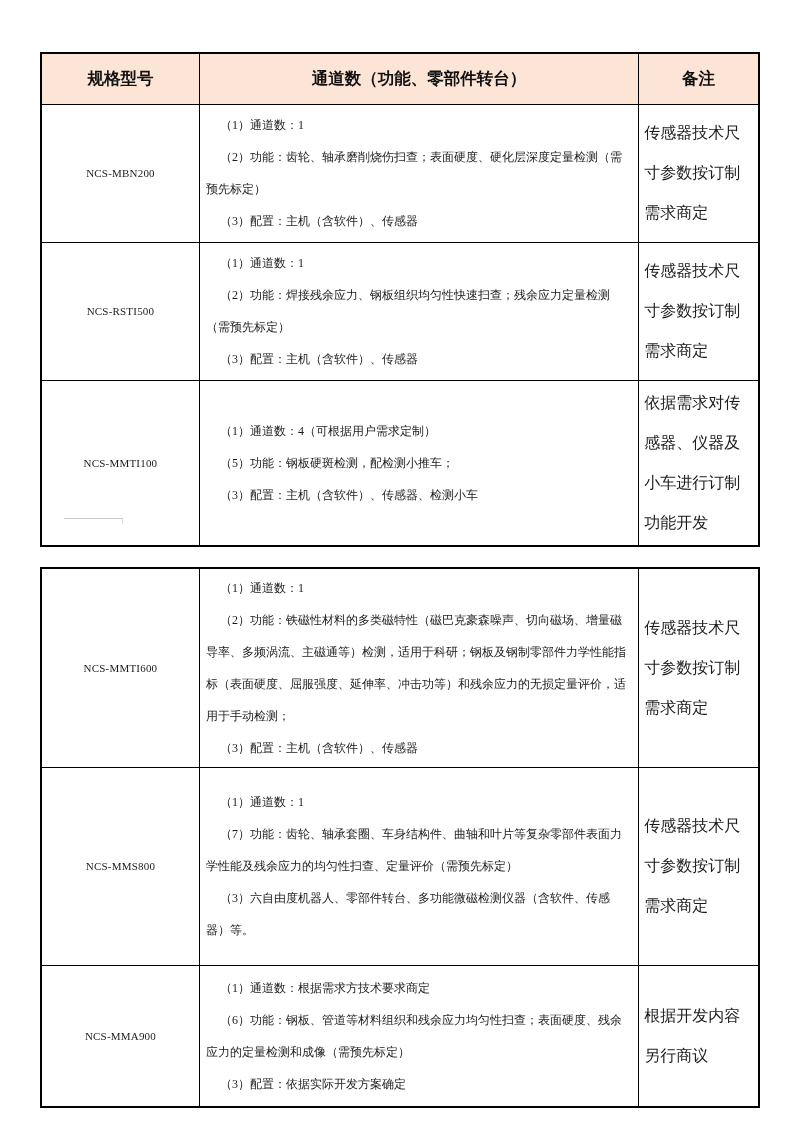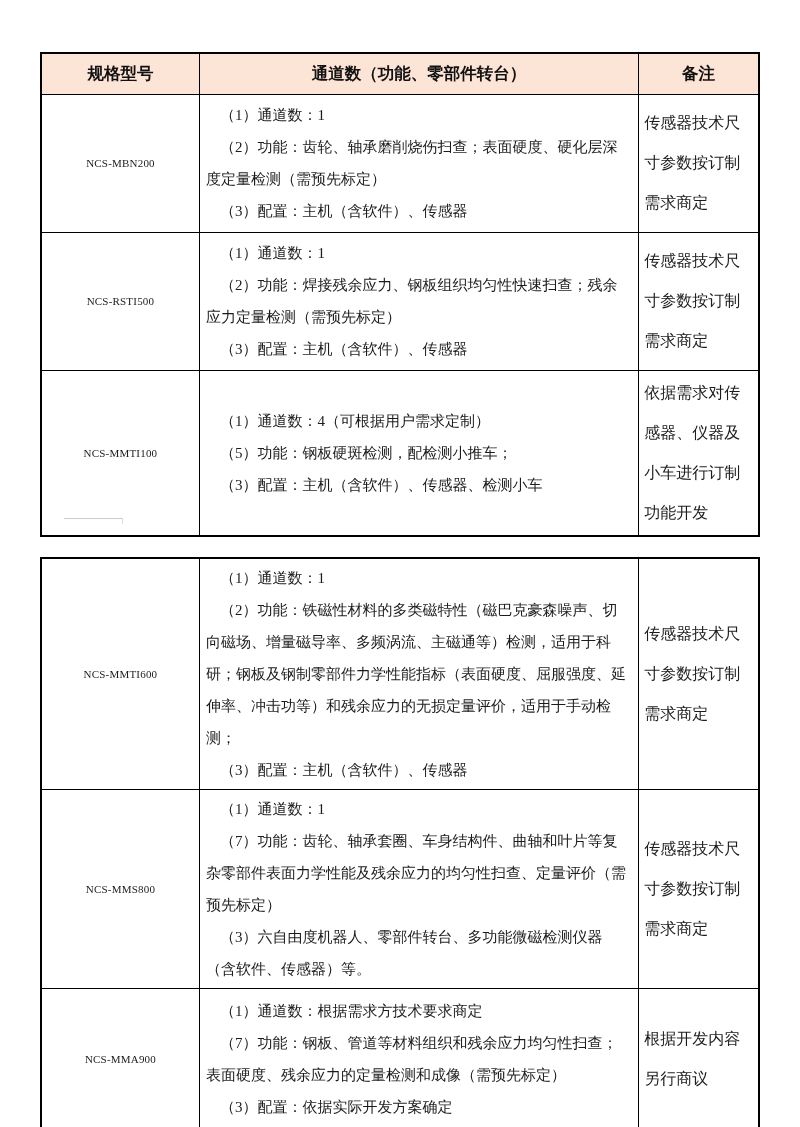--- a/index.html
+++ b/index.html
@@ -25,21 +25,21 @@
     border: 2px solid #000;
   }
   table.spec-table td, table.spec-table th {
     border: 1px solid #000;
     overflow: hidden;
   }
   .col-model   { width: 158px; }
   .col-content { width: 438px; }
   .col-remark  { width: 120px; }
 
-  tr.header-row { height: 41px; }
+  tr.header-row { height: 51px; }
   tr.r-138 { height: 138px; }
   tr.r-134 { height: 134px; }
   tr.r-197 { height: 197px; }
   tr.r-198 { height: 198px; }
   tr.r-142 { height: 142px; }
 
   th.header-cell {
     background: #fce4d6;
     font-family: "Liberation Sans", "DejaVu Sans", sans-serif;
     font-weight: bold;
@@ -54,21 +54,21 @@
     font-size: 11px;
     font-family: "Liberation Serif", "DejaVu Serif", serif;
     letter-spacing: 0.2px;
   }
   td.content-cell {
     vertical-align: middle;
     padding: 3px 7px 3px 6px;
   }
   td.content-cell p {
     margin: 0;
-    font-size: 15px;
+    font-size: 12px;
     line-height: 32px;
     text-indent: 14px;
     text-align: left;
   }
   td.remark-cell {
     vertical-align: middle;
     padding: 2px 4px 2px 5px;
     font-size: 16px;
     line-height: 40px;
     text-align: left;
@@ -156,21 +156,21 @@
         <p>（1）通道数：1</p>
         <p>（7）功能：齿轮、轴承套圈、车身结构件、曲轴和叶片等复杂零部件表面力学性能及残余应力的均匀性扫查、定量评价（需预先标定）</p>
         <p>（3）六自由度机器人、零部件转台、多功能微磁检测仪器（含软件、传感器）等。</p>
       </td>
       <td class="remark-cell">传感器技术尺寸参数按订制需求商定</td>
     </tr>
     <tr class="r-142">
       <td class="model-cell">NCS-MMA900</td>
       <td class="content-cell">
         <p>（1）通道数：根据需求方技术要求商定</p>
-        <p>（7）功能：钢板、管道等材料组织和残余应力均匀性扫查；表面硬度、残余应力的定量检测和成像（需预先标定）</p>
+        <p>（6）功能：钢板、管道等材料组织和残余应力均匀性扫查；表面硬度、残余应力的定量检测和成像（需预先标定）</p>
         <p>（3）配置：依据实际开发方案确定</p>
       </td>
       <td class="remark-cell">根据开发内容另行商议</td>
     </tr>
   </tbody>
     </table>
 
 </div>
 
 <div class="scan-artifact"></div>

